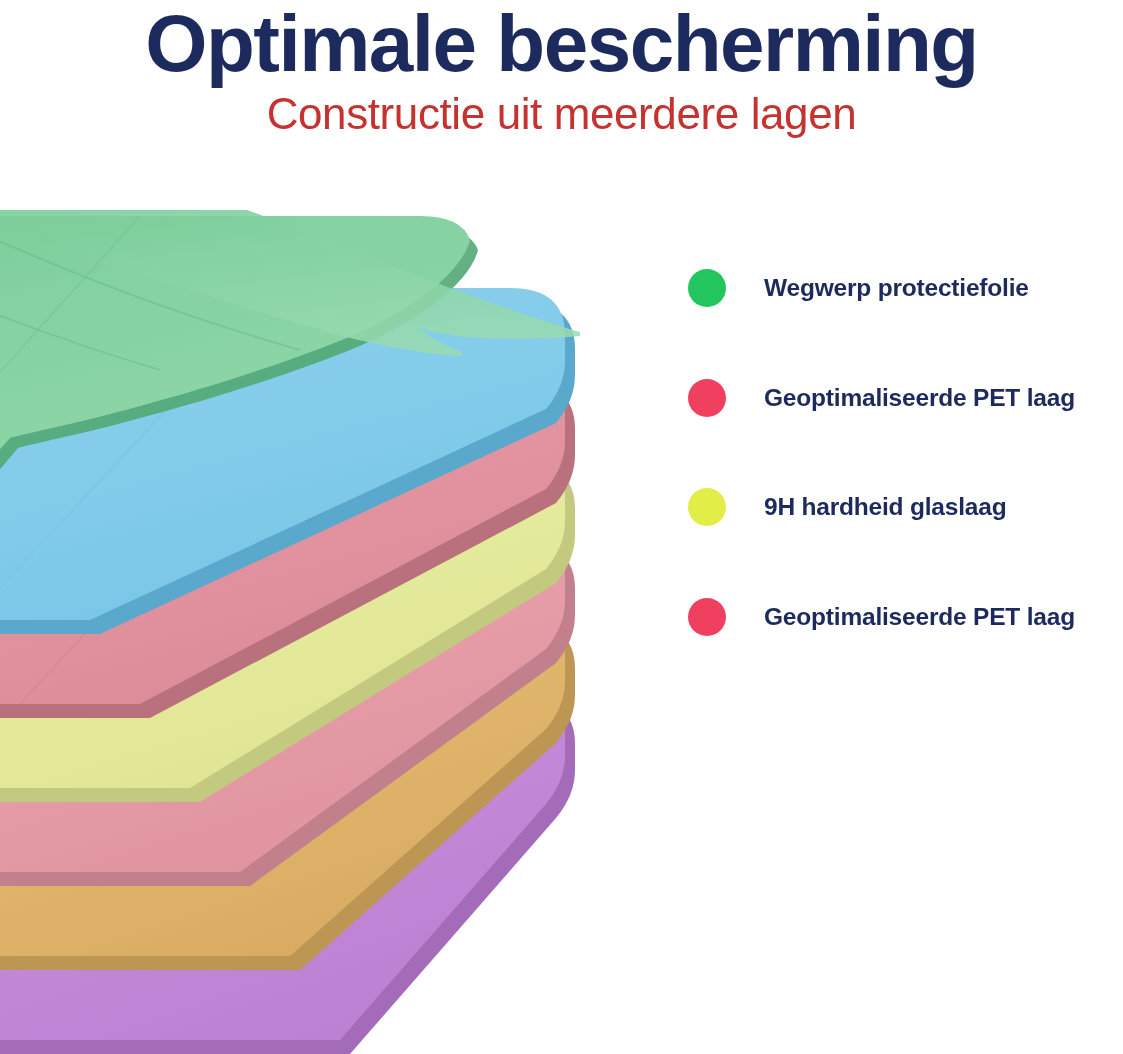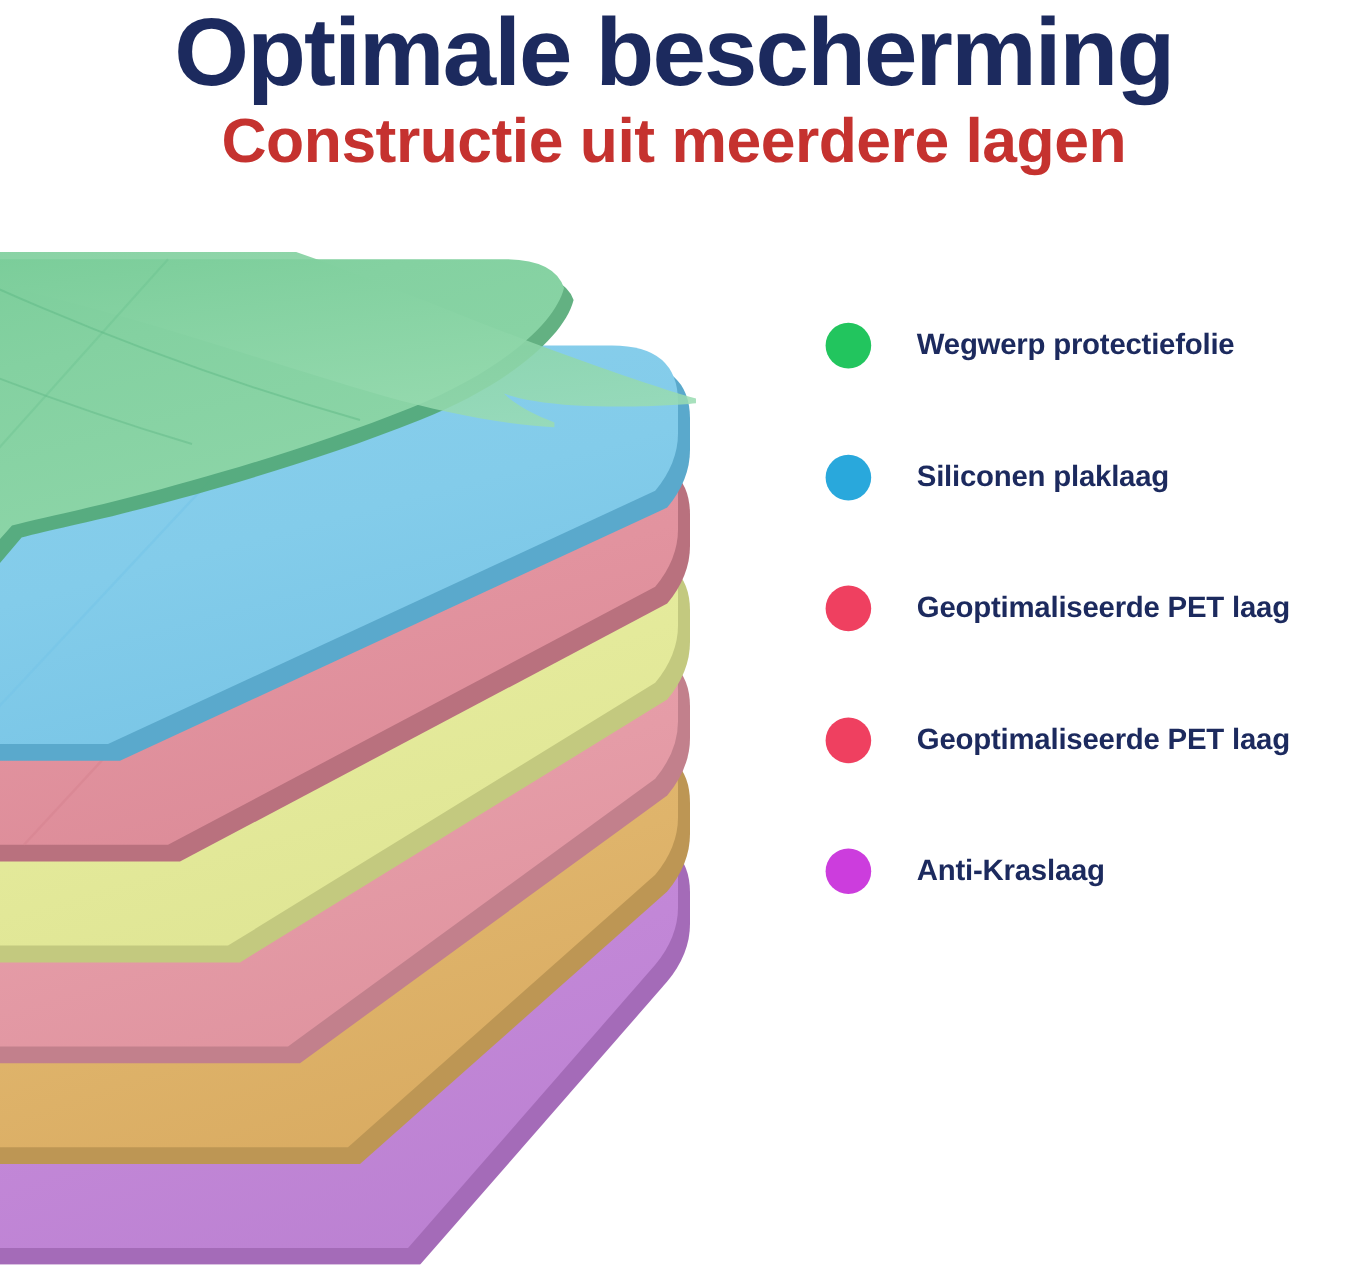--- a/index.html
+++ b/index.html
@@ -27,22 +27,22 @@
   #title {
     font-size: 80px;
     font-weight: bold;
     color: #1c2a5e;
     letter-spacing: -1.5px;
     line-height: 1.04;
     margin: 0;
     white-space: nowrap;
   }
   #subtitle {
-    font-size: 52px;
-    font-weight: bold;
+    font-size: 44px;
+    font-weight: normal;
     color: #c5322f;
     letter-spacing: -0.4px;
     line-height: 1.05;
     margin: 6px 0 0 0;
     white-space: nowrap;
   }
 
   
   #illustration {
     position: absolute;
@@ -215,28 +215,24 @@
     </g>
   </svg>
 </div>
 
 <div id="legend">
   <div class="legend-row">
     <span class="legend-dot" style="background: rgb(34, 197, 94);"></span>
     <span class="legend-label">Wegwerp protectiefolie</span>
   </div>
   <div class="legend-row">
-    <span class="legend-dot" style="background: rgb(41, 168, 220);"></span>
-    <span class="legend-label">Siliconen plaklaag</span>
-  </div>
-  <div class="legend-row">
     <span class="legend-dot" style="background: rgb(239, 64, 96);"></span>
     <span class="legend-label">Geoptimaliseerde PET laag</span>
   </div>
   <div class="legend-row">
+    <span class="legend-dot" style="background: rgb(227, 237, 72);"></span>
+    <span class="legend-label">9H hardheid glaslaag</span>
+  </div>
+  <div class="legend-row">
     <span class="legend-dot" style="background: rgb(239, 64, 96);"></span>
     <span class="legend-label">Geoptimaliseerde PET laag</span>
   </div>
-  <div class="legend-row">
-    <span class="legend-dot" style="background: rgb(204, 61, 221);"></span>
-    <span class="legend-label">Anti-Kraslaag</span>
-  </div>
 </div>
 
 </body></html>

